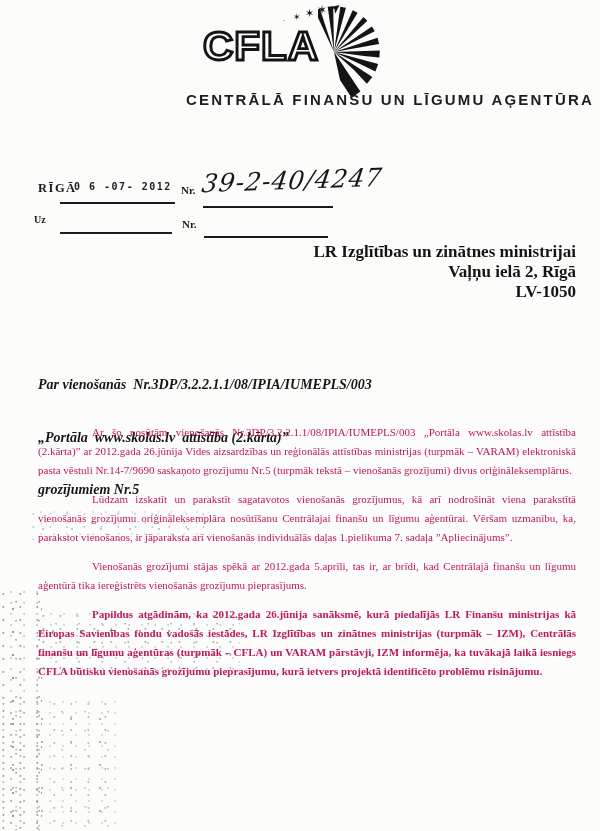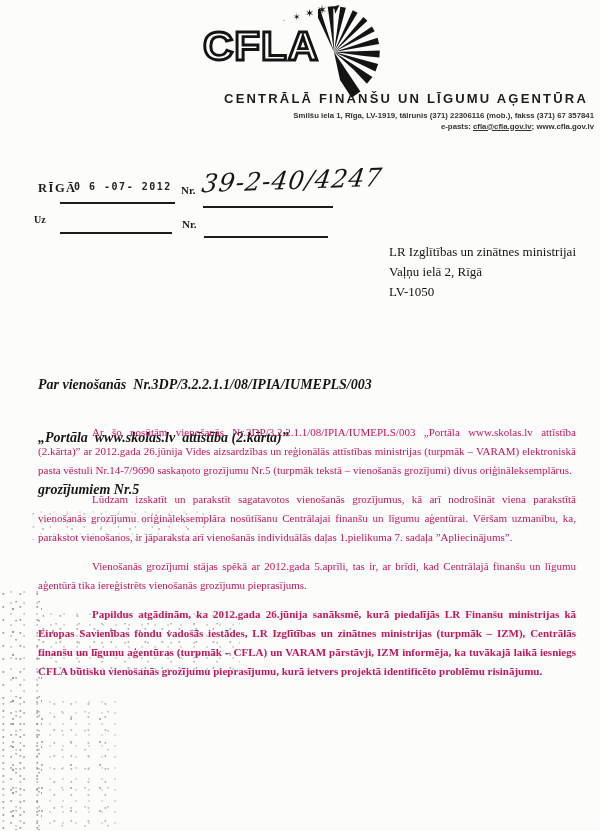--- a/index.html
+++ b/index.html
@@ -19,23 +19,23 @@
   }
   .star{position:absolute; color:#141414; line-height:1; font-family:"DejaVu Sans", sans-serif;}
   .star.s1{left:88px; top:16px; font-size:7px;}
   .star.s2{left:98px; top:11px; font-size:9px;}
   .star.s3{left:110px; top:6px;  font-size:11px;}
   .star.s4{left:122px; top:2px;  font-size:12px;}
   .star.s5{left:135px; top:-1px; font-size:13px; transform:rotate(-38deg);}
   .fan{position:absolute; left:123px; top:2px;}
   
   .org-name{
-    position:absolute; right:12px; top:91px;
+    position:absolute; right:6px; top:91px;
     font-family:"Liberation Sans", sans-serif; font-weight:700;
-    font-size:13px; letter-spacing:2.2px; color:#1d1d1d; white-space:nowrap;
+    font-size:15px; letter-spacing:2.2px; color:#1d1d1d; white-space:nowrap;
   }
   .contact{
     position:absolute; right:6px; top:111px; text-align:right;
     font-family:"Liberation Sans", sans-serif; font-weight:700;
     font-size:7.8px; line-height:10.5px; color:#333; white-space:nowrap;
   }
   .contact .email{text-decoration:underline;}
   
   .city{position:absolute; left:38px; top:153px; font-size:12.5px; font-weight:600; letter-spacing:1.5px;margin-top:28px;}
   .date-stamp{
@@ -52,22 +52,22 @@
     font-family:"DejaVu Serif", serif; font-style:italic; font-size:25px;
     letter-spacing:1px; color:#161616; transform:rotate(-2deg) skewX(-10deg); white-space:nowrap;
   }
   .rule{position:absolute; height:1.5px; background:#1b1b1b;}
   .rule-date  {left:60px;  top:202px; width:115px;}
   .rule-docnum{left:203px; top:206px; width:130px;}
   .rule-uz    {left:60px;  top:232px; width:112px;}
   .rule-nr2   {left:204px; top:236px; width:124px;}
   
   .recipient{
-    position:absolute; right:24px; top:242px; 
-    font-weight:400; font-size:13px; line-height:20px; color:#141414;
+    position:absolute; right:24px; top:242px; text-align:right;
+    font-weight:700; font-size:17px; line-height:20px; color:#141414;
   }
   .subject{
     position:absolute; left:38px; top:341px;
     font-style:italic; font-weight:600; font-size:14px; line-height:17.5px;
     color:#161616; white-space:pre-wrap;
   }
   .body-text{
     position:absolute; left:38px; top:423px; width:538px;
     font-size:11px; line-height:19px; text-align:justify; color:#be185d;
   }
@@ -111,24 +111,20 @@
         <path d="M0,0 L43.6,-14.2 L45.1,-7.9 Z"></path>
         <path d="M0,0 L45.8,-1.6 L45.4,5.5 L30,4 Z"></path>
         <path d="M0,0 L44.2,11.9 L41.4,19.4 L26,12 Z"></path>
         <path d="M0,0 L38.4,24.9 L32.9,31.8 L20,18 Z"></path>
         <path d="M0,0 L26.4,39.6 L17.6,45.8 L6,28 Z"></path>
       </g>
     </svg>
   </div>
 
   <div class="org-name">CENTRĀLĀ FINANŠU UN LĪGUMU AĢENTŪRA</div>
-  <div class="contact">
-    <div class="addr">Smilšu iela 1, Rīga, LV-1919, tālrunis (371) 22306116 (mob.), fakss (371) 67 357841</div>
-    <div class="epasts"><span>e-pasts: </span><span class="email">cfla@cfla.gov.lv</span><span>; </span><span>www.cfla.gov.lv</span></div>
-  </div>
 
   <div class="city">RĪGĀ</div>
   <span class="date-stamp">0 6 -07- 2012</span>
   <span class="nr-label nr1">Nr.</span>
   <span class="doc-number">39-2-40/4247</span>
   <div class="rule rule-date"></div>
   <div class="rule rule-docnum"></div>
   <span class="uz-label">Uz</span>
   <span class="nr-label nr2">Nr.</span>
   <div class="rule rule-uz"></div>

